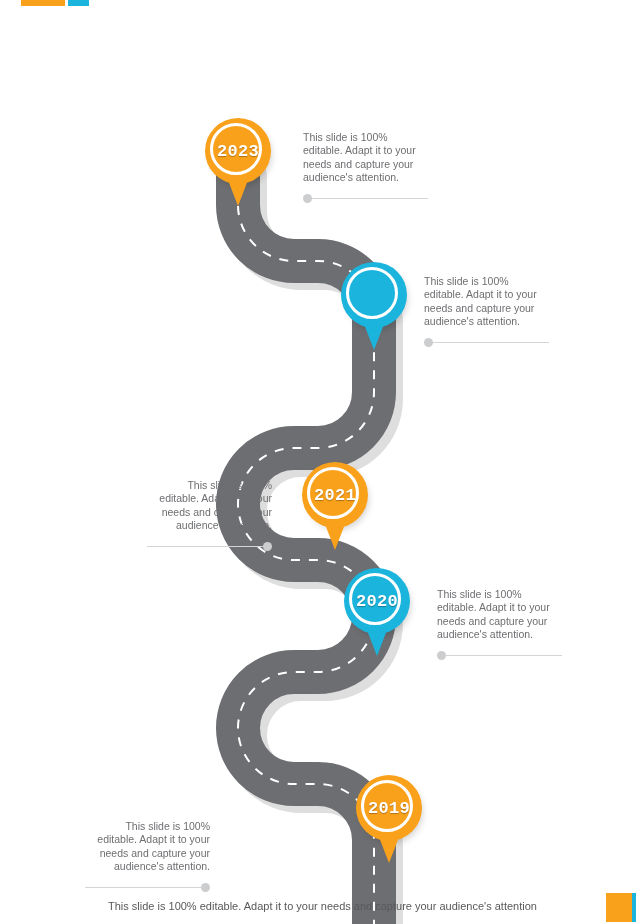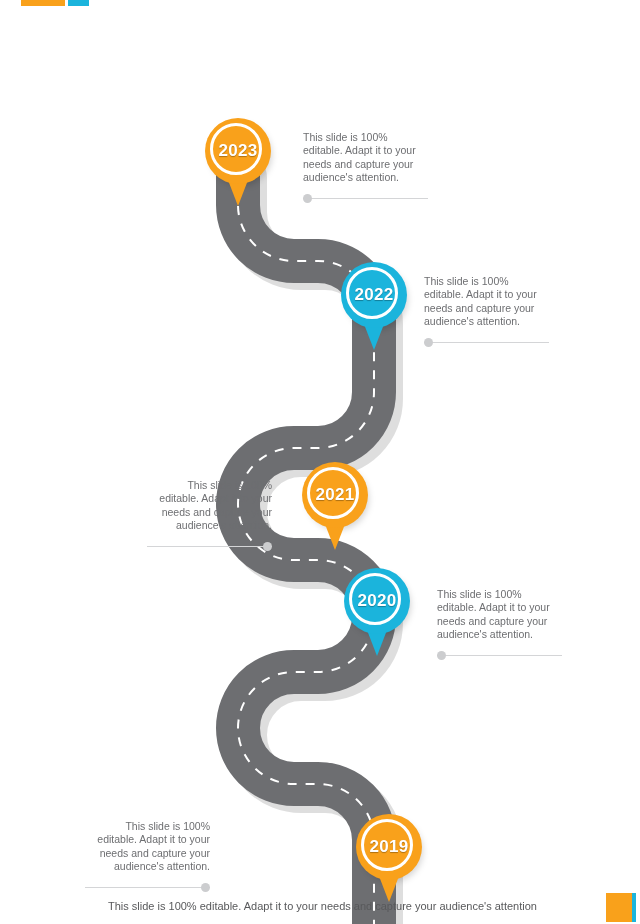--- a/index.html
+++ b/index.html
@@ -113,20 +113,21 @@
     width: 66px;
     height: 66px;
     display: flex;
     align-items: center;
     justify-content: center;
     font-size: 17px;
     font-weight: 700;
     color: #ffffff;
     letter-spacing: 0.3px;
     text-shadow: 0 1px 1px rgba(0,0,0,0.30);
+    font-family: Liberation Mono, monospace;
   }
   .pin.orange { color: #F9A11B; }
   .pin.blue   { color: #1BB4DC; }
 
   
   .callout {
     position: absolute;
     width: 125px;
   }
   .callout .ctext {
@@ -251,21 +252,20 @@
       <div class="bar"></div>
       <div class="dot"></div>
     </div>
   </div>
 
   <div class="pin blue" style="left:338px; top:262px;">
     <div class="pin-shadow"></div>
     <div class="pin-tail"></div>
     <div class="pin-disc"></div>
     <div class="pin-ring"></div>
-    <div class="pin-label">2022</div>
   </div>
   <div class="callout align-left" style="left:424px; top:275px;">
     <div class="ctext">This slide is 100% editable. Adapt it to your needs and capture your audience's attention.</div>
     <div class="cline">
       <div class="bar"></div>
       <div class="dot"></div>
     </div>
   </div>
 
   <div class="pin orange" style="left:299px; top:462px;">
@@ -291,21 +291,21 @@
     <div class="pin-label">2020</div>
   </div>
   <div class="callout align-left" style="left:437px; top:588px;">
     <div class="ctext">This slide is 100% editable. Adapt it to your needs and capture your audience's attention.</div>
     <div class="cline">
       <div class="bar"></div>
       <div class="dot"></div>
     </div>
   </div>
 
-  <div class="pin orange" style="left:353px; top:814px;">
+  <div class="pin orange" style="left:353px; top:775px;">
     <div class="pin-shadow"></div>
     <div class="pin-tail"></div>
     <div class="pin-disc"></div>
     <div class="pin-ring"></div>
     <div class="pin-label">2019</div>
   </div>
   <div class="callout align-right" style="left:85px; top:820px;">
     <div class="ctext">This slide is 100% editable. Adapt it to your needs and capture your audience's attention.</div>
     <div class="cline">
       <div class="bar"></div>

